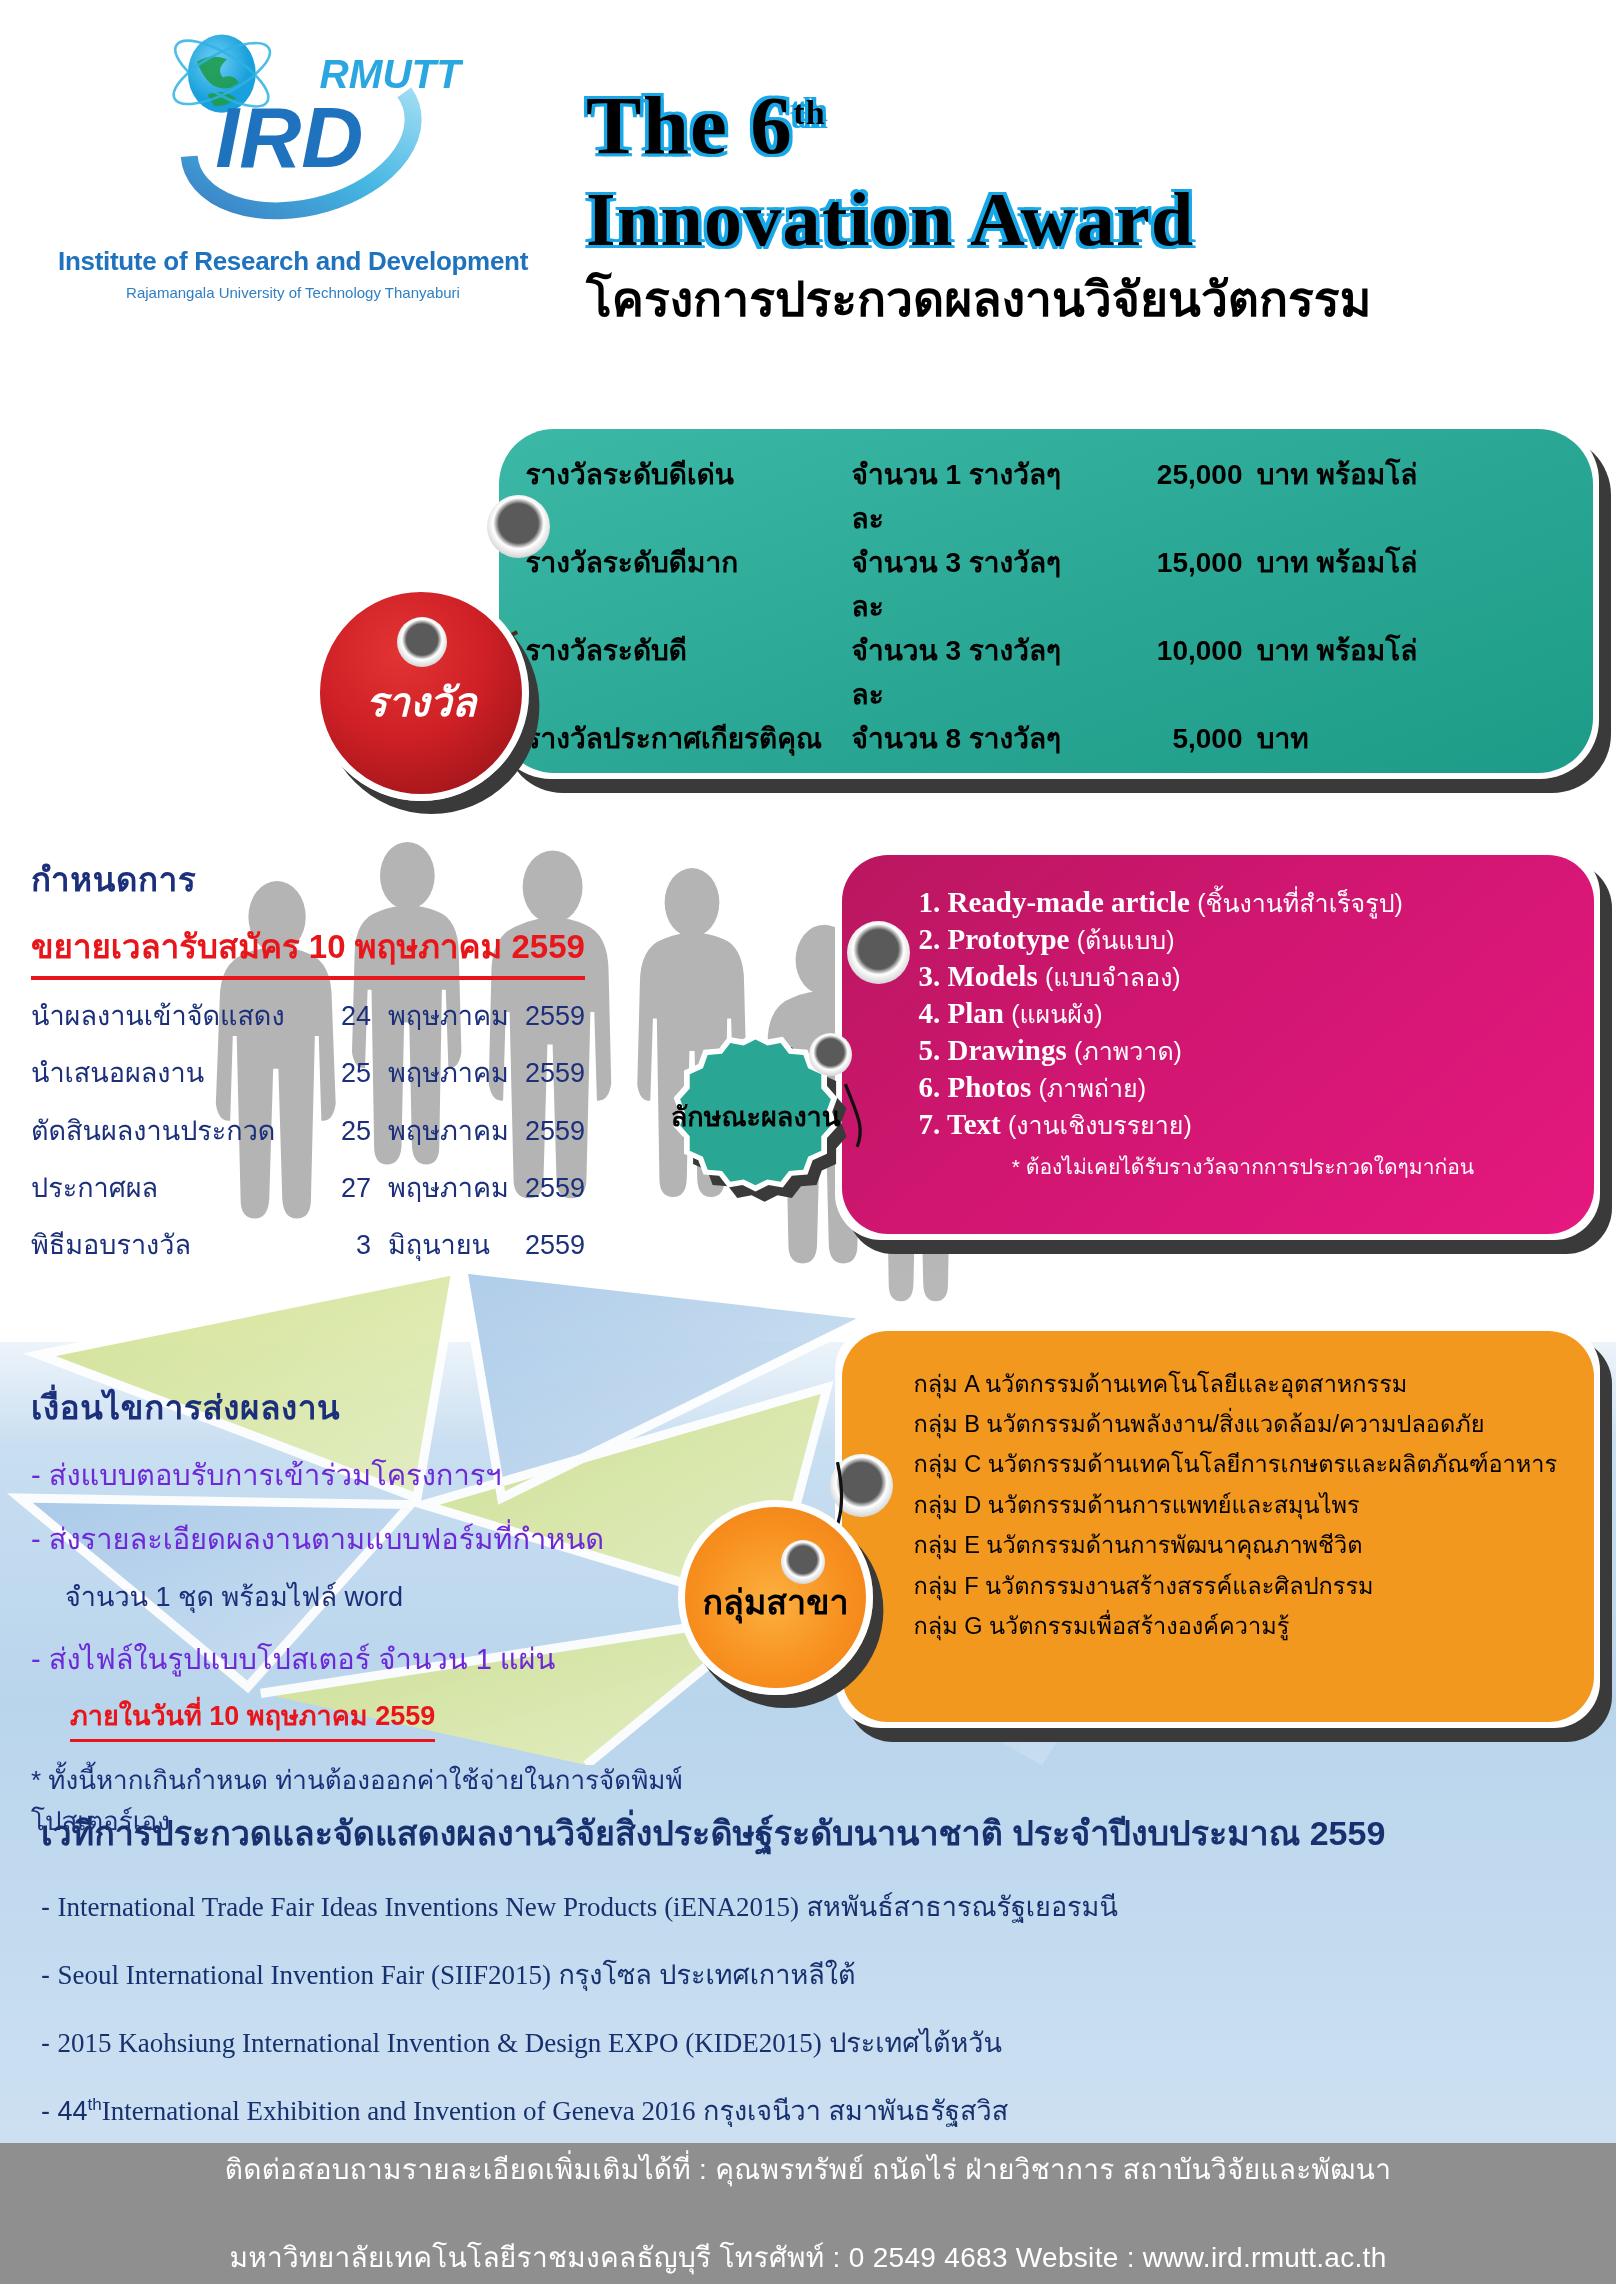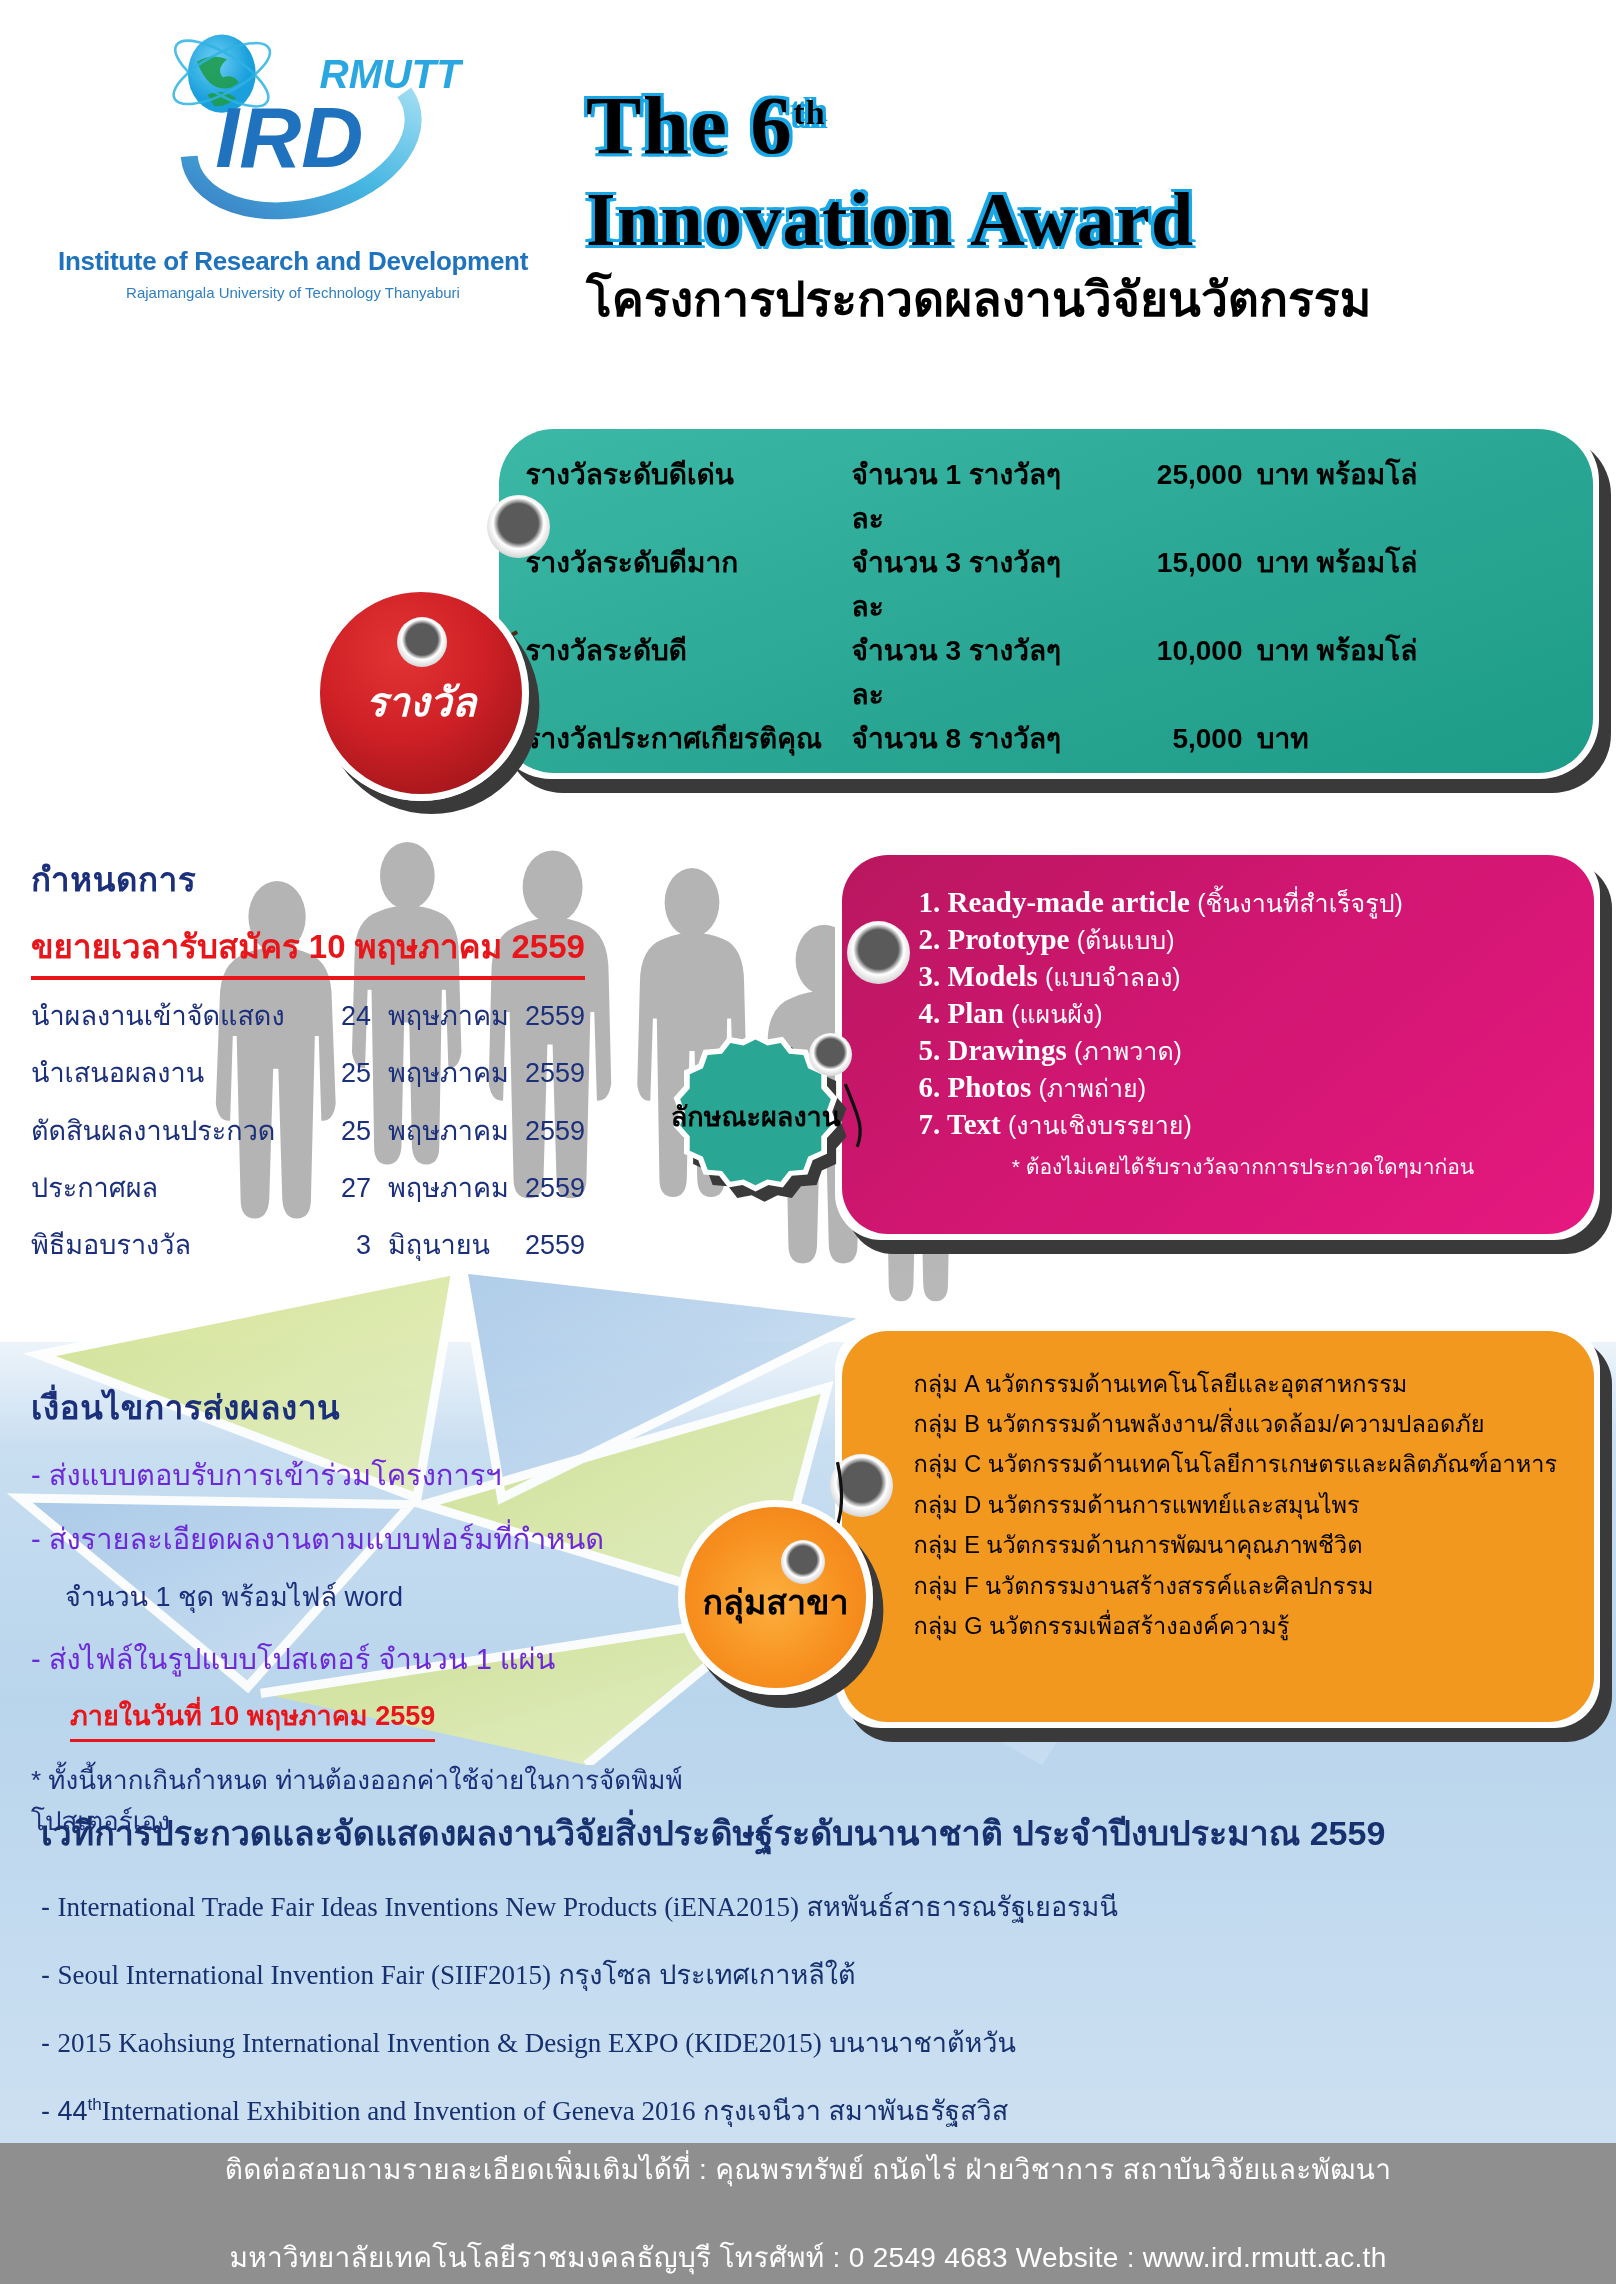--- a/index.html
+++ b/index.html
@@ -436,21 +436,21 @@
 
 <div class="badge-circle" id="badge-group">
   <span class="badge-label">กลุ่มสาขา</span>
   <div class="eyelet" style="left:96px; top:33px; width:44px; height:44px;"></div>
 </div>
 
 <div id="intl">
   <div id="intl-h">เวทีการประกวดและจัดแสดงผลงานวิจัยสิ่งประดิษฐ์ระดับนานาชาติ ประจำปีงบประมาณ 2559</div>
   <div class="intl-row"><span>- </span><sup></sup><span class="en">International Trade Fair Ideas Inventions New Products (iENA2015)</span><span>  สหพันธ์สาธารณรัฐเยอรมนี</span></div>
   <div class="intl-row"><span>- </span><sup></sup><span class="en">Seoul International Invention Fair (SIIF2015)</span><span>  กรุงโซล ประเทศเกาหลีใต้</span></div>
-  <div class="intl-row"><span>- </span><sup></sup><span class="en">2015 Kaohsiung International Invention &amp; Design EXPO (KIDE2015)</span><span>  บนานาชาต้หวัน</span></div>
+  <div class="intl-row"><span>- </span><sup></sup><span class="en">2015 Kaohsiung International Invention &amp; Design EXPO (KIDE2015)</span><span>  ประเทศไต้หวัน</span></div>
   <div class="intl-row"><span>- 44</span><sup>th</sup><span class="en">International Exhibition and Invention of Geneva 2016</span><span>  กรุงเจนีวา สมาพันธรัฐสวิส</span></div>
   <div class="intl-row"><span>- 27</span><sup>th</sup><span class="en">International &amp; Innovation Exhibition (ITEX2016)</span><span>  เมืองกัวลาลัมเปอร์ ประเทศมาเลเซีย</span></div>
 </div>
 
 <div id="footer">
   <div class="fl">ติดต่อสอบถามรายละเอียดเพิ่มเติมได้ที่ : คุณพรทรัพย์  ถนัดไร่  ฝ่ายวิชาการ สถาบันวิจัยและพัฒนา</div>
   <div class="fl">มหาวิทยาลัยเทคโนโลยีราชมงคลธัญบุรี  โทรศัพท์ : 0 2549 4683 Website : www.ird.rmutt.ac.th</div>
 </div>
 
 

